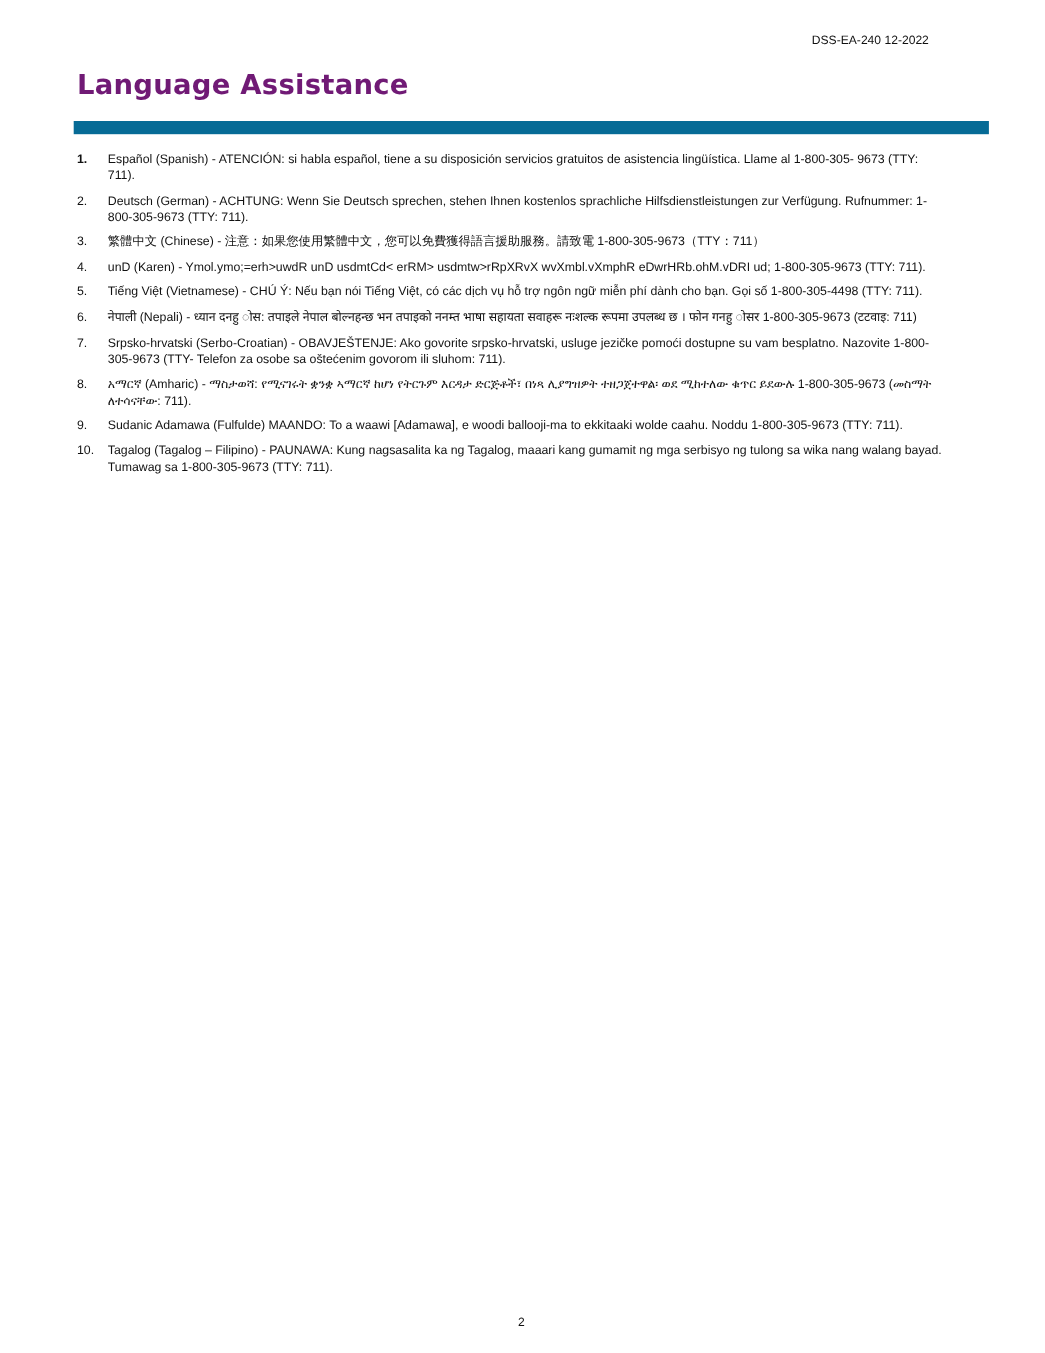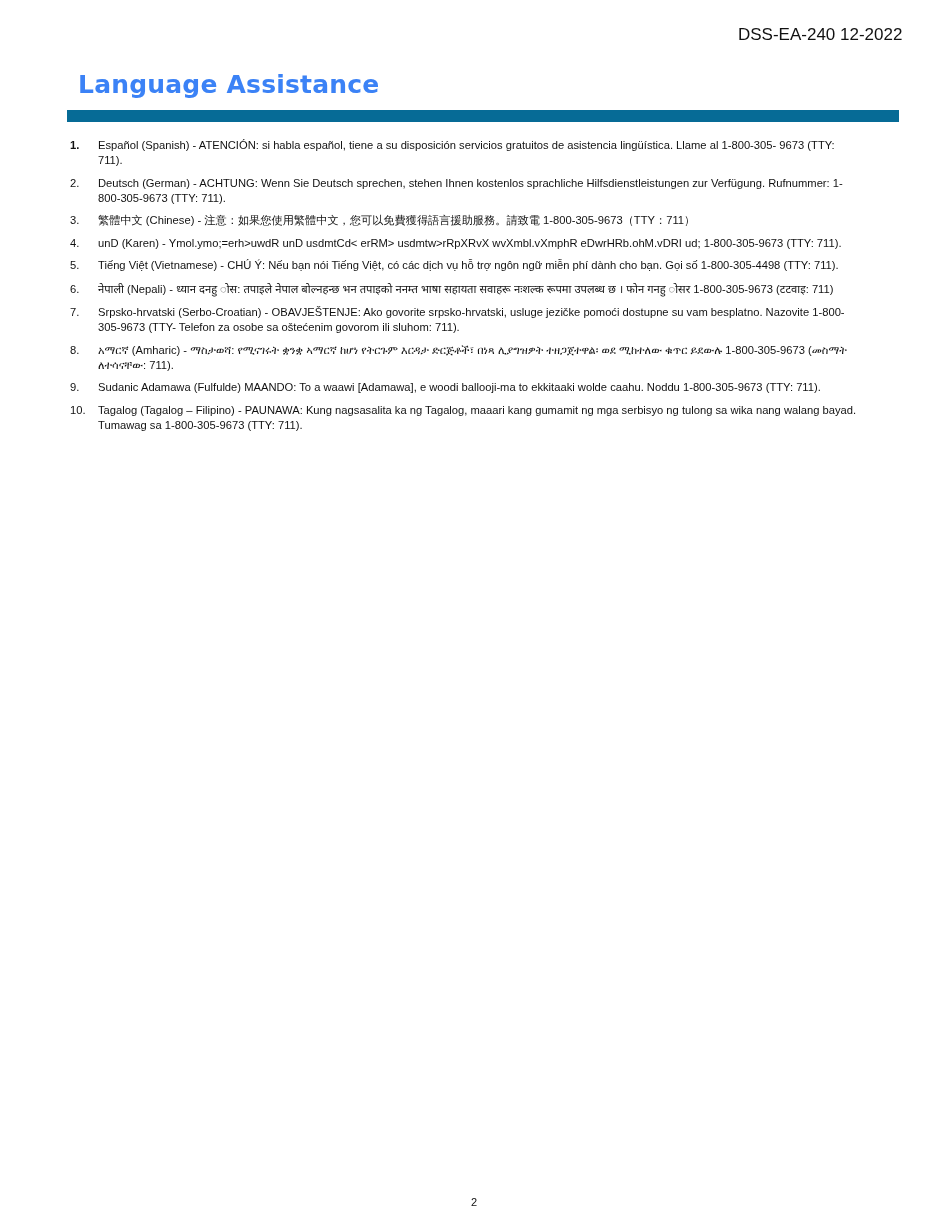--- a/index.html
+++ b/index.html
@@ -1,20 +1,20 @@
 <!DOCTYPE html>
 <html><head>
 <meta charset="utf-8">
 <style>
   html, body { margin: 0; padding: 0; background: #ffffff; }
   body { width: 950px; height: 1230px; position: relative; overflow: hidden;
          font-family: "Liberation Sans", "DejaVu Sans", sans-serif; color: #111; }
-  .form-id { position: absolute; top: 25px; left: 738px; font-size: 17px; color: #111; text-align: right; }
-  .title { position: absolute; top: 62px; left: 70px; margin: 8px; font-size: 25px; font-weight: bold;
-           color: #3b82f6; font-family: "DejaVu Sans", "Liberation Sans", sans-serif; letter-spacing: 0.2px; }
+  .form-id { position: absolute; top: 31px; left: 738px; font-size: 11px; color: #111; text-align: right; }
+  .title { position: absolute; top: 62px; left: 70px; margin: 0; font-size: 25px; font-weight: bold;
+           color: #701a75; font-family: "DejaVu Sans", "Liberation Sans", sans-serif; letter-spacing: 0.2px; }
   .bar { position: absolute; top: 110px; left: 67px; width: 832px; height: 12px; background: #066b96; }
   .list { position: absolute; top: 138px; left: 70px; width: 790px; margin: 0; padding: 0; list-style: none; }
   .item { display: flex; font-size: 11.2px; line-height: 15px; margin-bottom: 7.5px; }
   .num { width: 28px; flex: none; }
   .num.bold { font-weight: bold; }
   .txt { flex: 1; }
   .lang { font-weight: normal; }
   .item.muted { color: #333; }
   .item.tall { line-height: 17px; margin-top: 3px; }
   .page-num { position: absolute; top: 1196px; left: 471px; font-size: 11px; }

